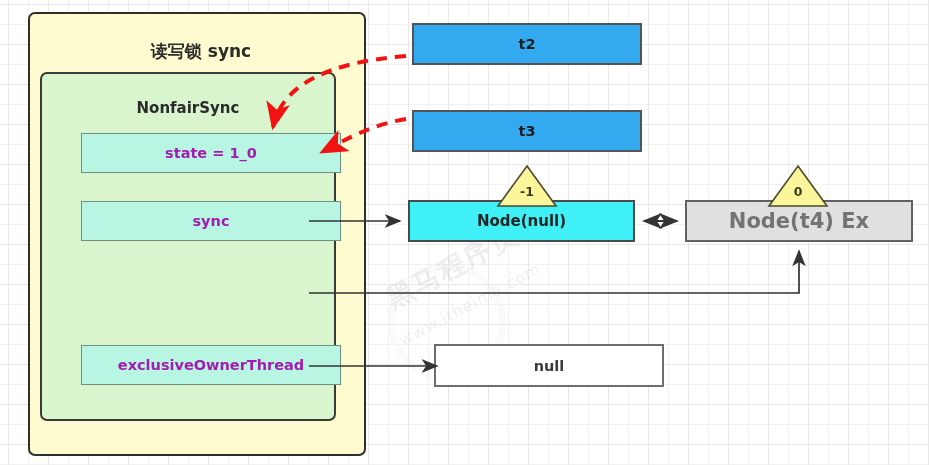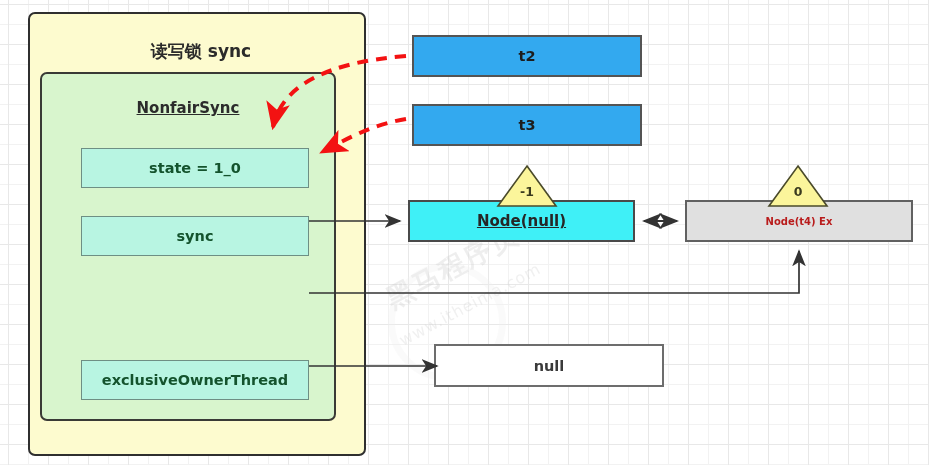--- a/index.html
+++ b/index.html
@@ -104,66 +104,63 @@
     display: block;
   }
   .nonfair-title {
     position: absolute;
     left: 0; right: 0;
     top: 25px;
     text-align: center;
     font-size: 15px;
     font-weight: bold;
     color: #2b2b2b;
-    text-decoration: underline;
   }
 
   .field {
     left: 81px;
-    width: 228px;
+    width: 260px;
     height: 40px;
     background: #b8f5e2;
     border: 1px solid #6e8f84;
     font-size: 14.5px;
-    color: #14532d;
-    margin-top: 15px;
+    color: #a21caf;
   }
   .field-state { top: 133px; }
   .field-head  { top: 201px; }
   .field-tail  { top: 272px; }
   .field-eot   { top: 345px; }
 
   .thread-box {
     left: 412px;
     width: 230px;
     height: 42px;
     background: #33a9ef;
     border: 2px solid #545454;
     font-size: 14.5px;
     color: #1d1d1d;
   }
-  .thread-t2 { top: 35px; }
-  .thread-t3 { top: 104px; }
+  .thread-t2 { top: 23px; }
+  .thread-t3 { top: 110px; }
 
   .node-null {
     left: 408px; top: 200px;
     width: 227px; height: 42px;
     background: #3ff0f7;
     border: 2px solid #4a4a4a;
     font-size: 15px;
     color: #262626;
-    text-decoration: underline;
   }
   .node-t4 {
     left: 685px; top: 200px;
     width: 228px; height: 42px;
     background: #e0e0e0;
     border: 2px solid #616161;
-    font-size: 10px;
-    color: #b91c1c;
+    font-size: 21px;
+    color: #737373;
   }
   .null-box {
     left: 434px; top: 344px;
     width: 230px; height: 43px;
     background: #ffffff;
     border: 2px solid #6d6d6d;
     font-size: 14.5px;
     color: #3a3a3a;
   }
 

